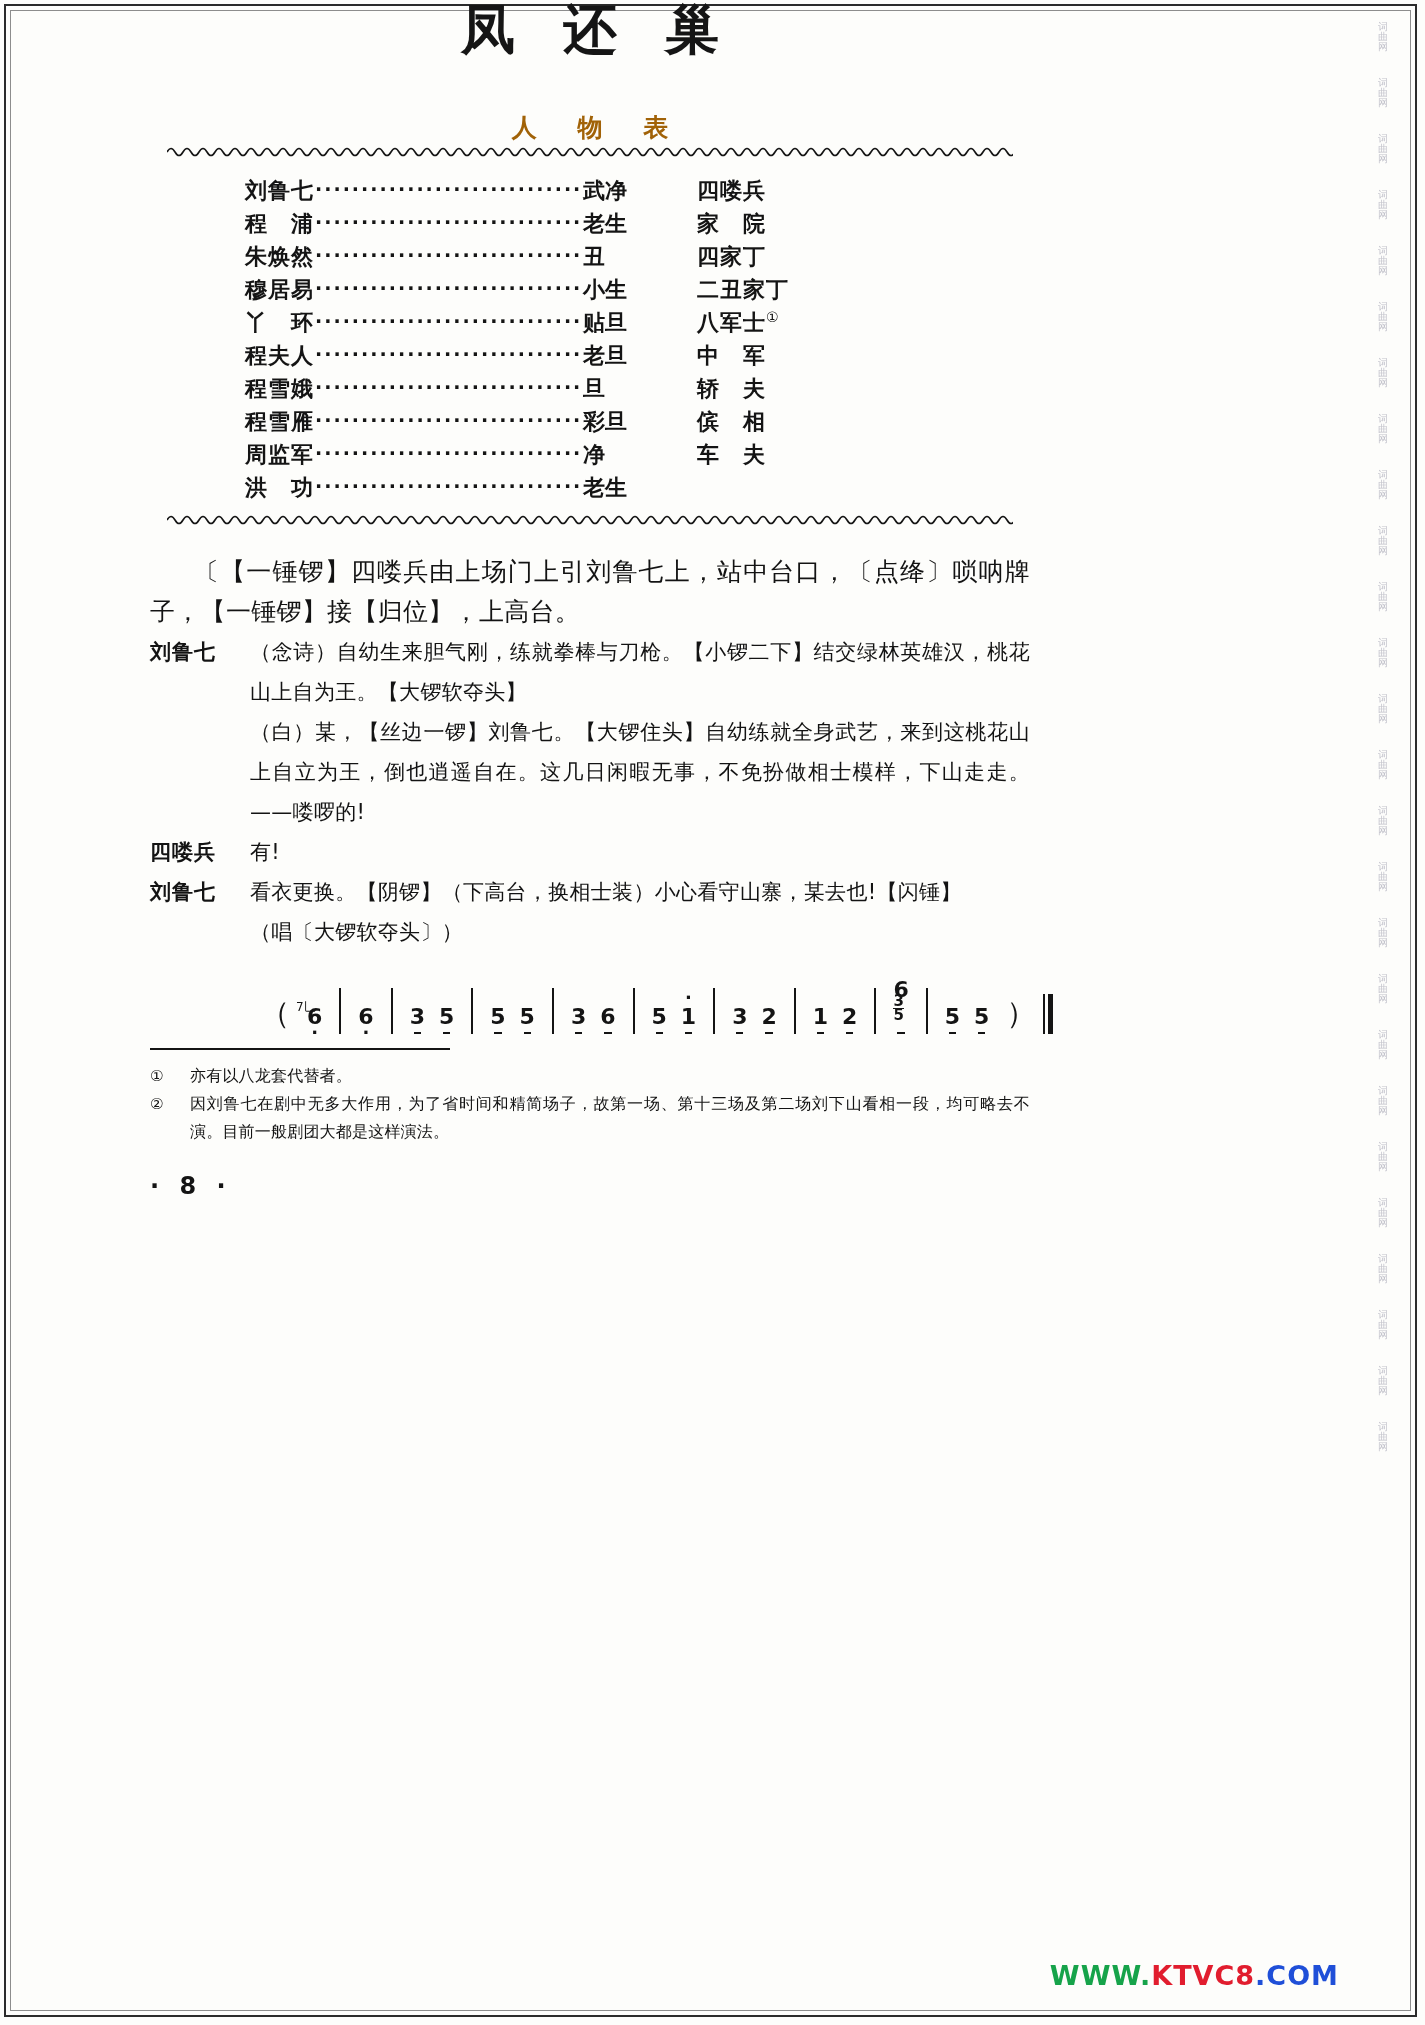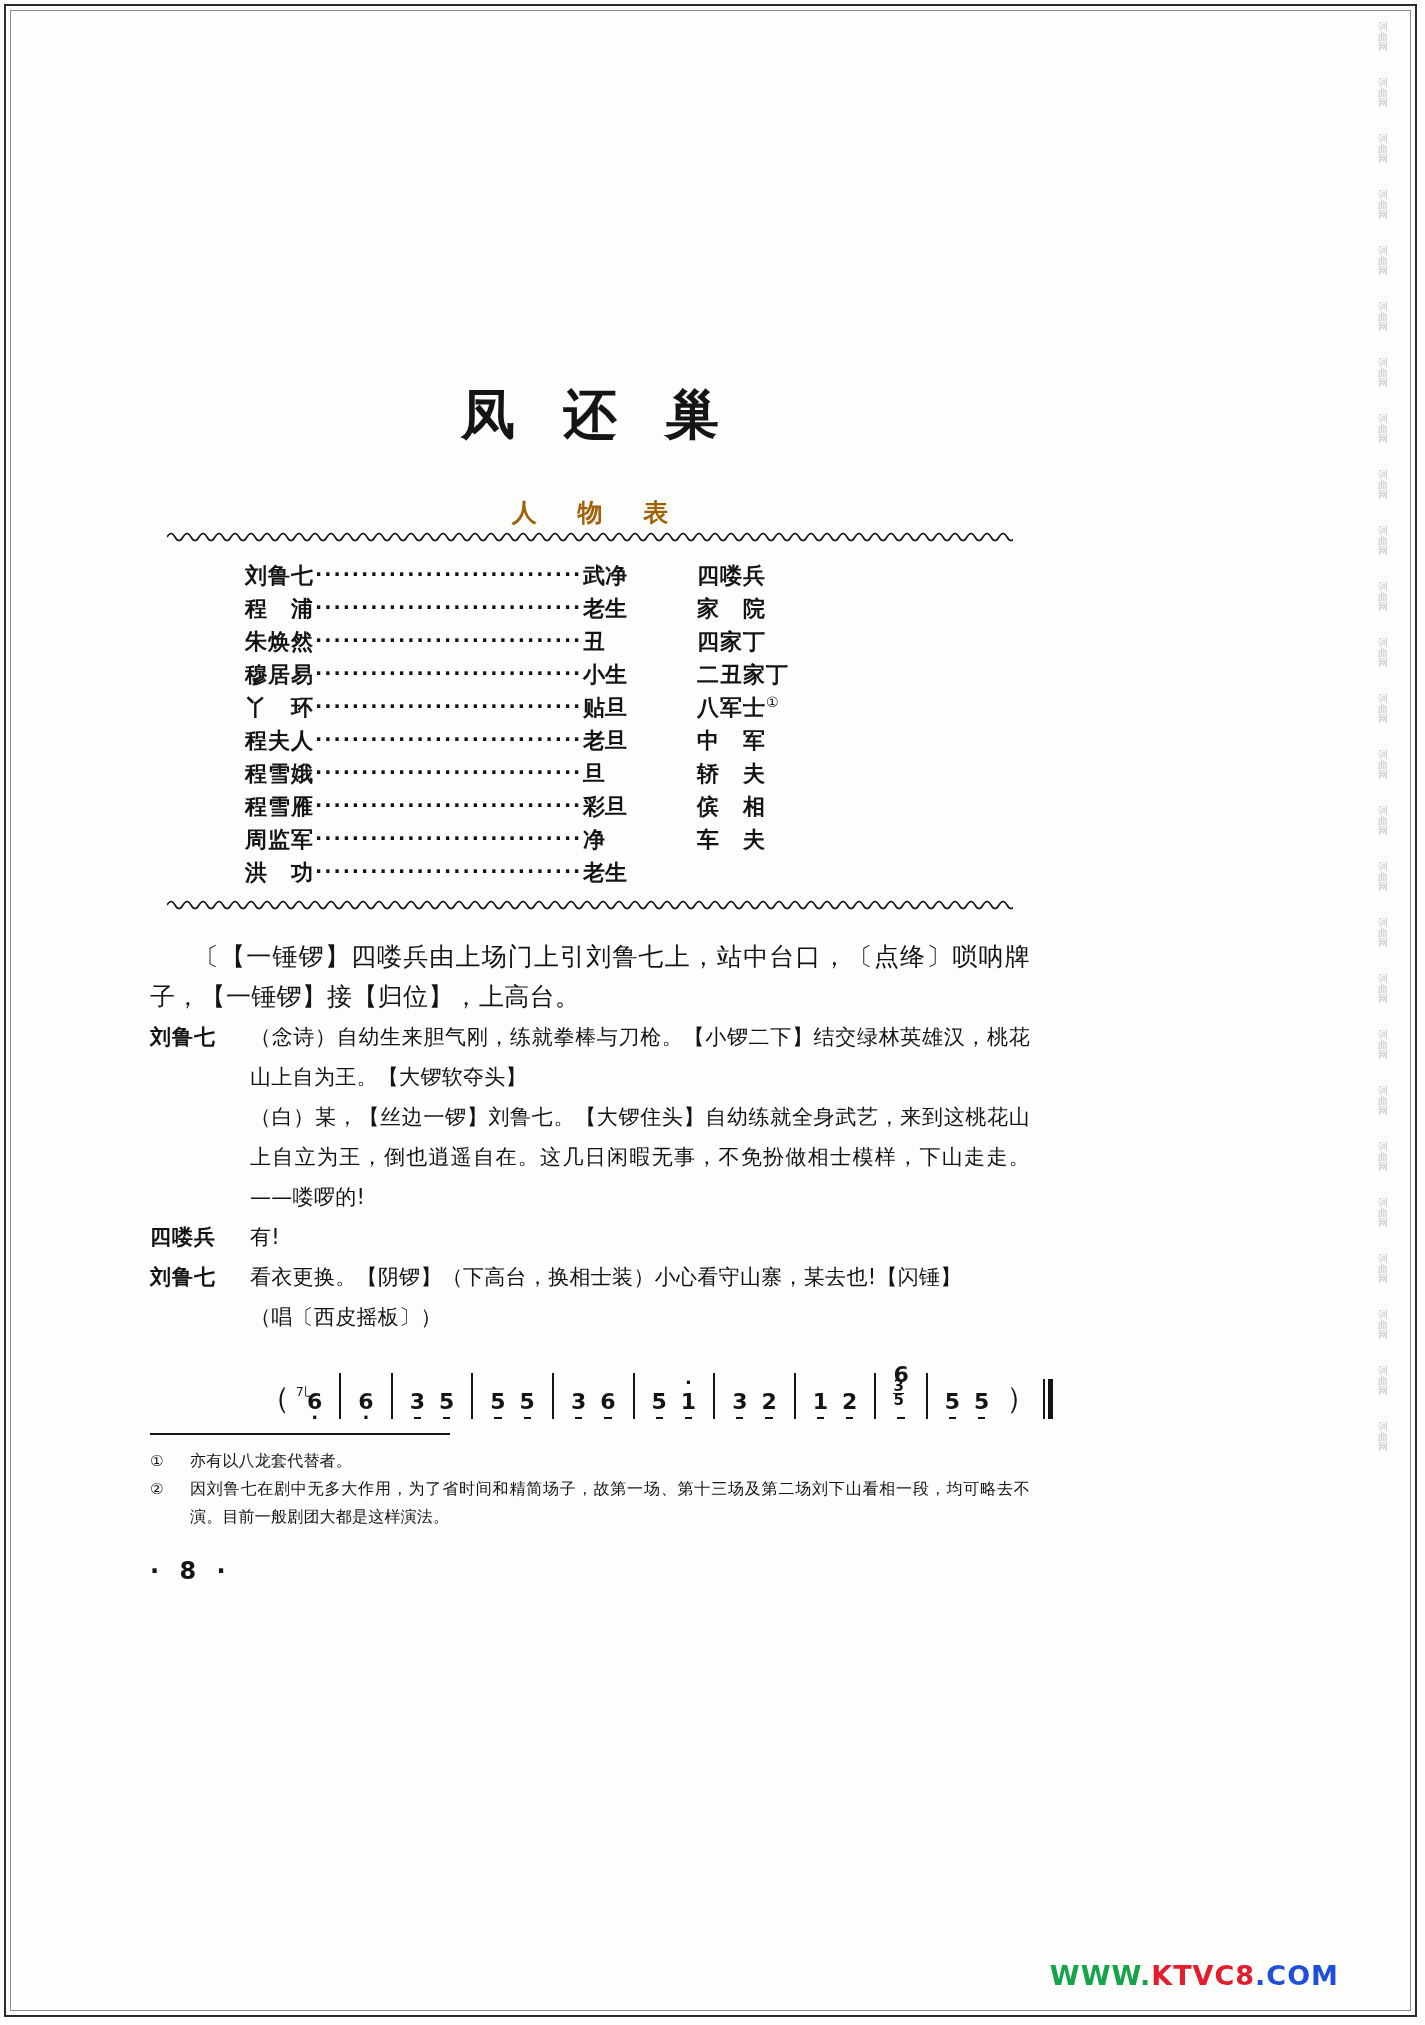--- a/index.html
+++ b/index.html
@@ -67,21 +67,20 @@
 
   
   .content {
     position: absolute;
     left: 150px;
     top: 0;
     width: 880px;
   }
 
   .doc-title {
-    margin-top: 385px;
     text-align: center;
     font-size: 54px;
     font-weight: bold;
     letter-spacing: 48px;
     text-indent: 48px;
     color: #151515;
     font-family: "DejaVu Sans", "Liberation Sans", sans-serif;
     line-height: 1.1;
   }
 
@@ -549,21 +548,21 @@
           <div class="speech">
             <div class="speaker">四喽兵</div>
             <div class="lines">有!</div>
           </div>
           <div class="speech">
             <div class="speaker">刘鲁七</div>
             <div class="lines">看衣更换。【阴锣】（下高台，换相士装）小心看守山寨，某去也!【闪锤】</div>
           </div>
           <div class="speech">
             <div class="speaker"></div>
-            <div class="lines">（唱〔西皮摇板〕）</div>
+            <div class="lines">（唱〔大锣软夺头〕）</div>
           </div>
         </div>
     </div>
 
     <div class="notation" id="notation">
         <span class="note-paren">（</span>
         <div class="measure">
           <span class="note"><span class="pre-mark">7乚</span>6<span class="dot-below">·</span></span>
         </div>
         <div class="measure">

